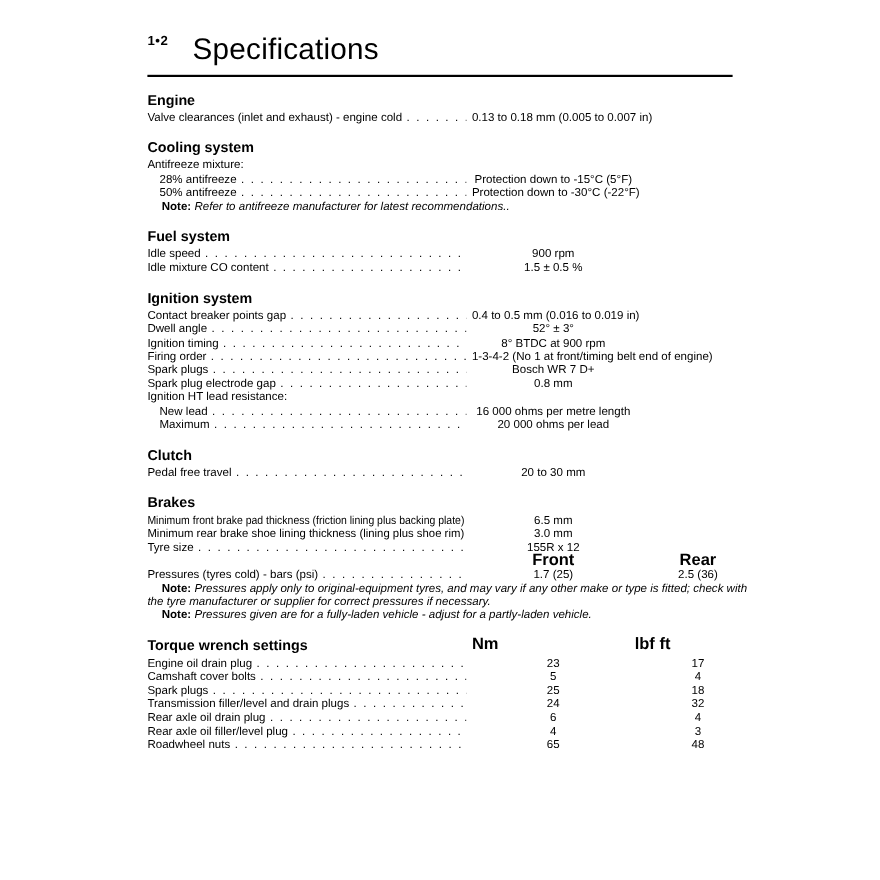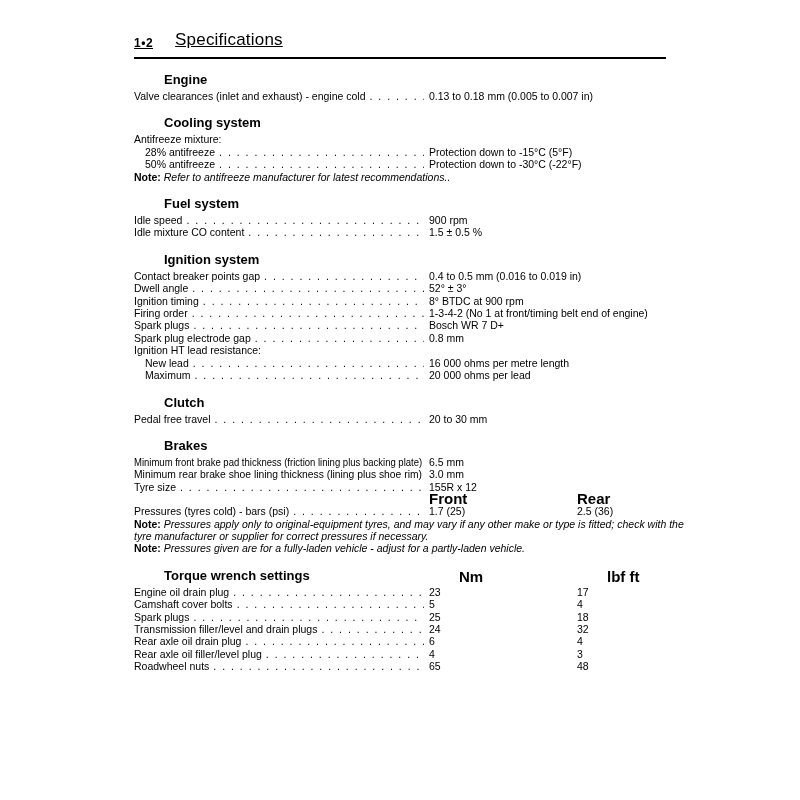--- a/index.html
+++ b/index.html
@@ -16,36 +16,34 @@
     width: 800px; height: 800px;
     background: #fff;
   }
   .content {
     position: absolute;
     left: 134px; top: 30px;
     width: 558px;
   }
   .header {
     display: flex;
-    align-items: flex-end;
+    align-items: flex-start;
     gap: 22px;
     width: 532px;
     border-bottom: 2px solid #000;
     padding-bottom: 7px;
-    text-decoration: underline;
   }
   .page-num { font-size: 12px; font-weight: bold; letter-spacing: 0.5px; }
-  .title { font-size: 17px; font-weight: normal; letter-spacing: 0.2px; }
+  .title { font-size: 27px; font-weight: normal; letter-spacing: 0.2px; }
 
   .section-head {
     display: flex;
-    align-items: flex-end;
+    align-items: center;
     margin-top: 13px;
     margin-bottom: 3px;
-    margin-left: 30px;
   }
   h2.heading {
     font-size: 13px; font-weight: bold;
     margin: 0; flex: 0 0 295px;
     line-height: 15px;
   }
   .colhead { font-weight: bold; font-size: 15px; line-height: 12px; }
 
   .spec-row {
     display: flex;
@@ -63,26 +61,26 @@
   .dots {
     flex: 1 1 auto;
     min-width: 0;
     overflow: hidden;
     white-space: nowrap;
     margin-left: 4px;
     margin-right: 5px;
     letter-spacing: 1.5px;
   }
   .indent { padding-left: 11px; }
-  .val { white-space: nowrap; }
+  .val { white-space: nowrap; text-align: center; }
   .col1 { flex: 0 0 148px; }
   .col2 { flex: 1 1 auto; }
 
   .note-row { font-size: 10.5px; line-height: 12.4px; width: 557px; }
-  .note-prefix { font-weight: bold; }
+  .note-prefix { font-weight: bold; margin-left: 13px; }
   .note-text { font-style: italic; }
 </style>
 </head>
 <body>
 
 <div class="page">
   <div class="content">
     <div class="header">
       <span class="page-num">1•2</span>
       <span class="title">Specifications</span>

